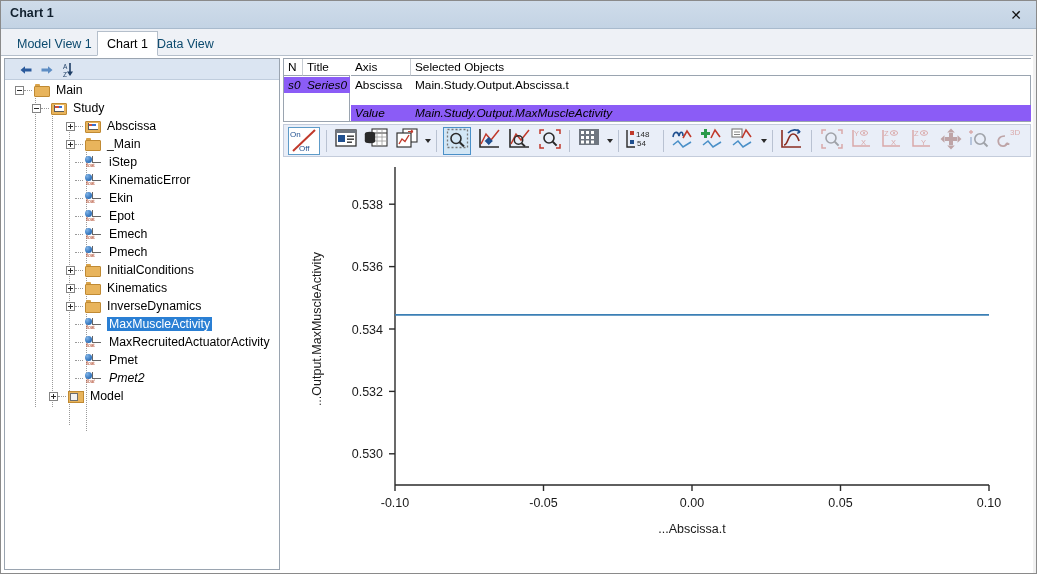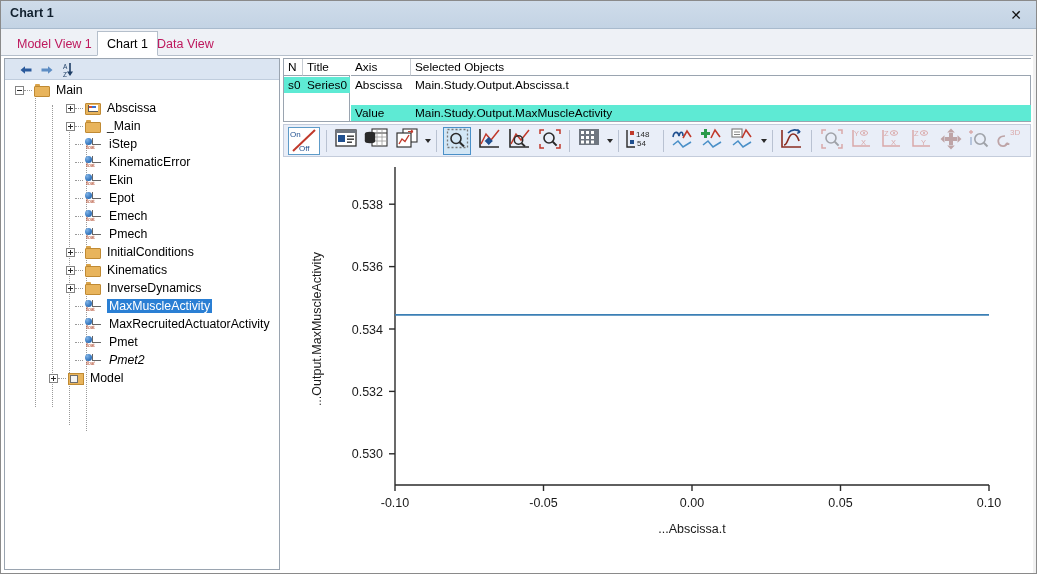--- a/index.html
+++ b/index.html
@@ -45,21 +45,21 @@
   #tabstrip {
     position: absolute; left: 0; top: 28px;
     width: 1035px; height: 27px;
     background: #eef1f6;
     border-bottom: 1px solid #b5bfcb;
   }
   .tab {
     position: absolute; top: 2px; height: 25px;
     padding: 0 9px;
     display: flex; align-items: center;
-    font-size: 12.5px; color: #be185d;
+    font-size: 12.5px; color: #0c4a6e;
     cursor: pointer;
     border: 1px solid transparent;
   }
   .tab.active {
     background: #ffffff;
     color: #000000;
     border: 1px solid #b5bfcb;
     border-bottom: 1px solid #ffffff;
     font-weight: normal;
   }
@@ -217,21 +217,21 @@
     font-size: 11.8px; color: #000;
     display: flex; align-items: center;
     padding-left: 4px;
   }
   .row-cell {
     position: absolute; height: 16px;
     font-size: 11.8px; color: #000;
     display: flex; align-items: center;
     padding-left: 4px;
   }
-  .rowsel { background: #5eead4; }
+  .rowsel { background: #8b5cf6; font-style: italic; }
 
   
   #chart-toolbar {
     position: absolute; left: 0px; top: 66px;
     width: 748px; height: 33px;
     background: #e9eef8;
     border: 1px solid #c4ccdb;
   }
   .tool {
     position: absolute; top: 3px;
@@ -318,20 +318,28 @@
       <div class="guide" style="left:47px; top:24px; height:302px;"></div>
       <div class="guide" style="left:64px; top:42px; height:302px;"></div>
       <div class="guide" style="left:81px; top:60px; height:290px;"></div>
 
       <div id="tree-items">
           <div class="tnode" style="padding-left: 10px;">
             <span class="expander"></span>
             <span class="dots"></span>
             <span class="ic folder"></span>
             <span class="lbl">Main</span>
+          </div>
+          <div class="tnode" style="padding-left: 27px;">
+            <span class="expander"></span>
+            <span class="dots"></span>
+            <span class="ic chartfolder">
+              <span class="sq"></span>
+            </span>
+            <span class="lbl">Study</span>
           </div>
           <div class="tnode" style="padding-left: 61px;">
             <span class="expander plus"></span>
             <span class="dots"></span>
             <span class="ic chartfolder">
               <span class="sq"></span>
             </span>
             <span class="lbl">Abscissa</span>
           </div>
           <div class="tnode" style="padding-left: 61px;">

